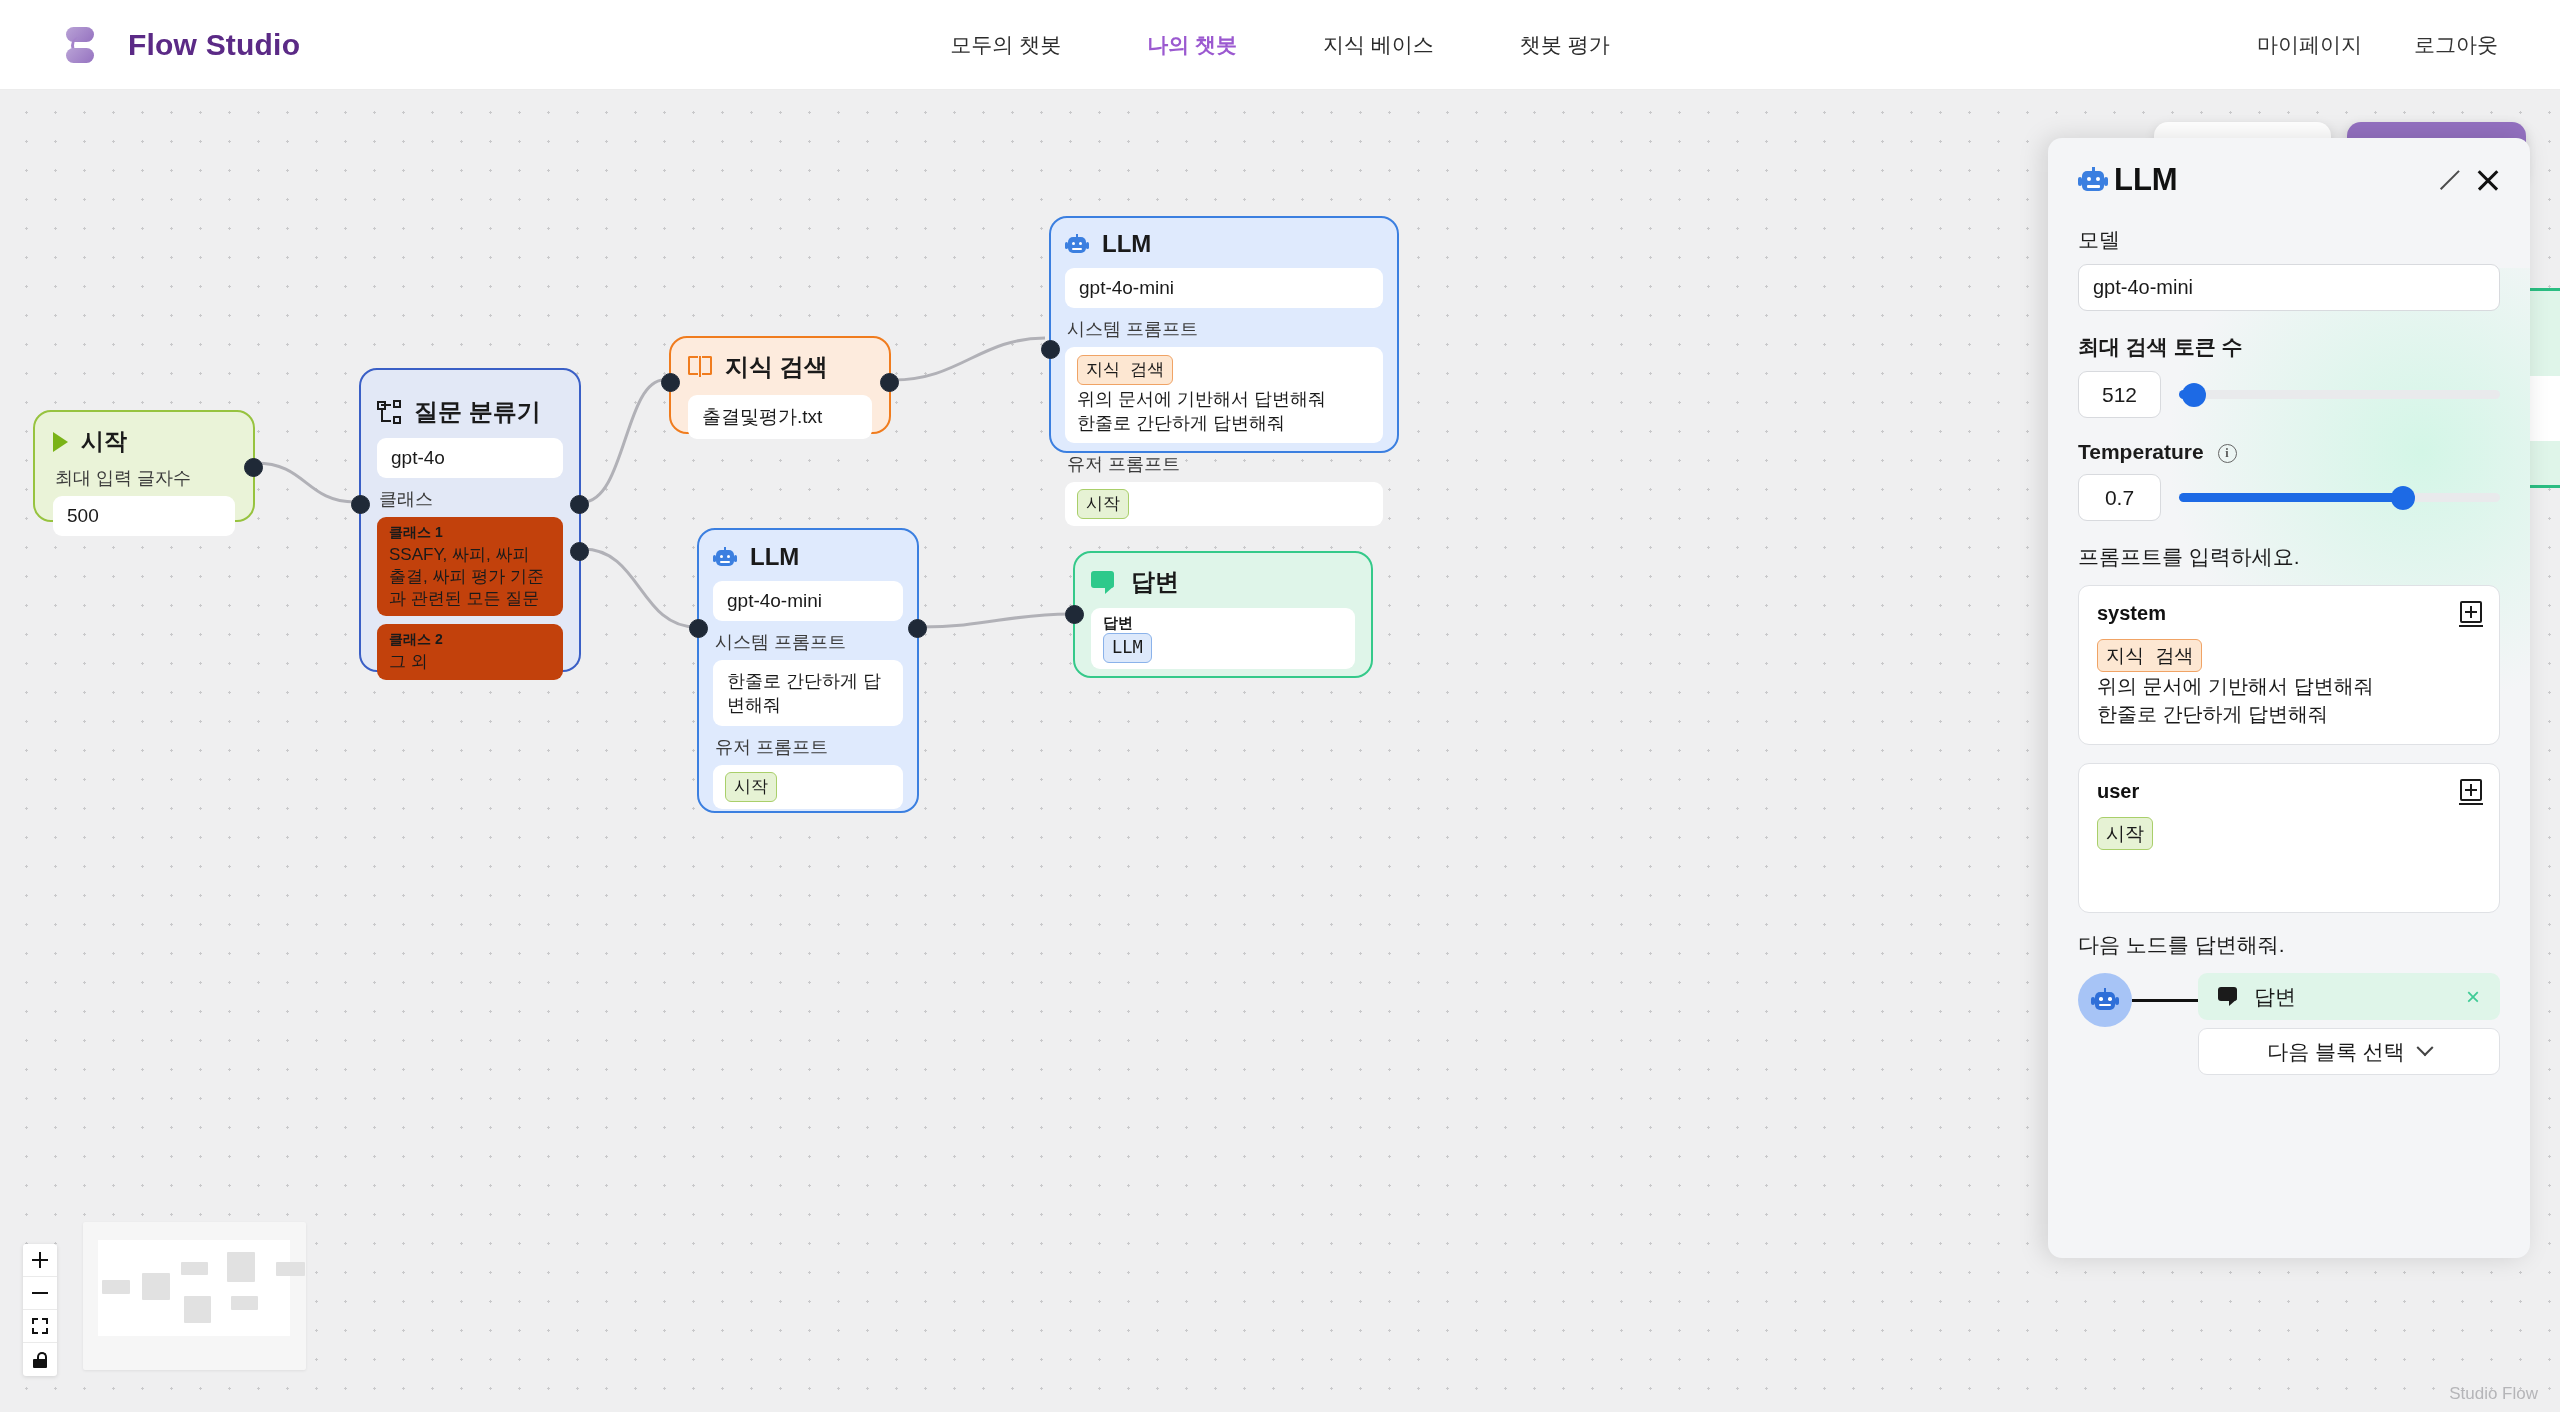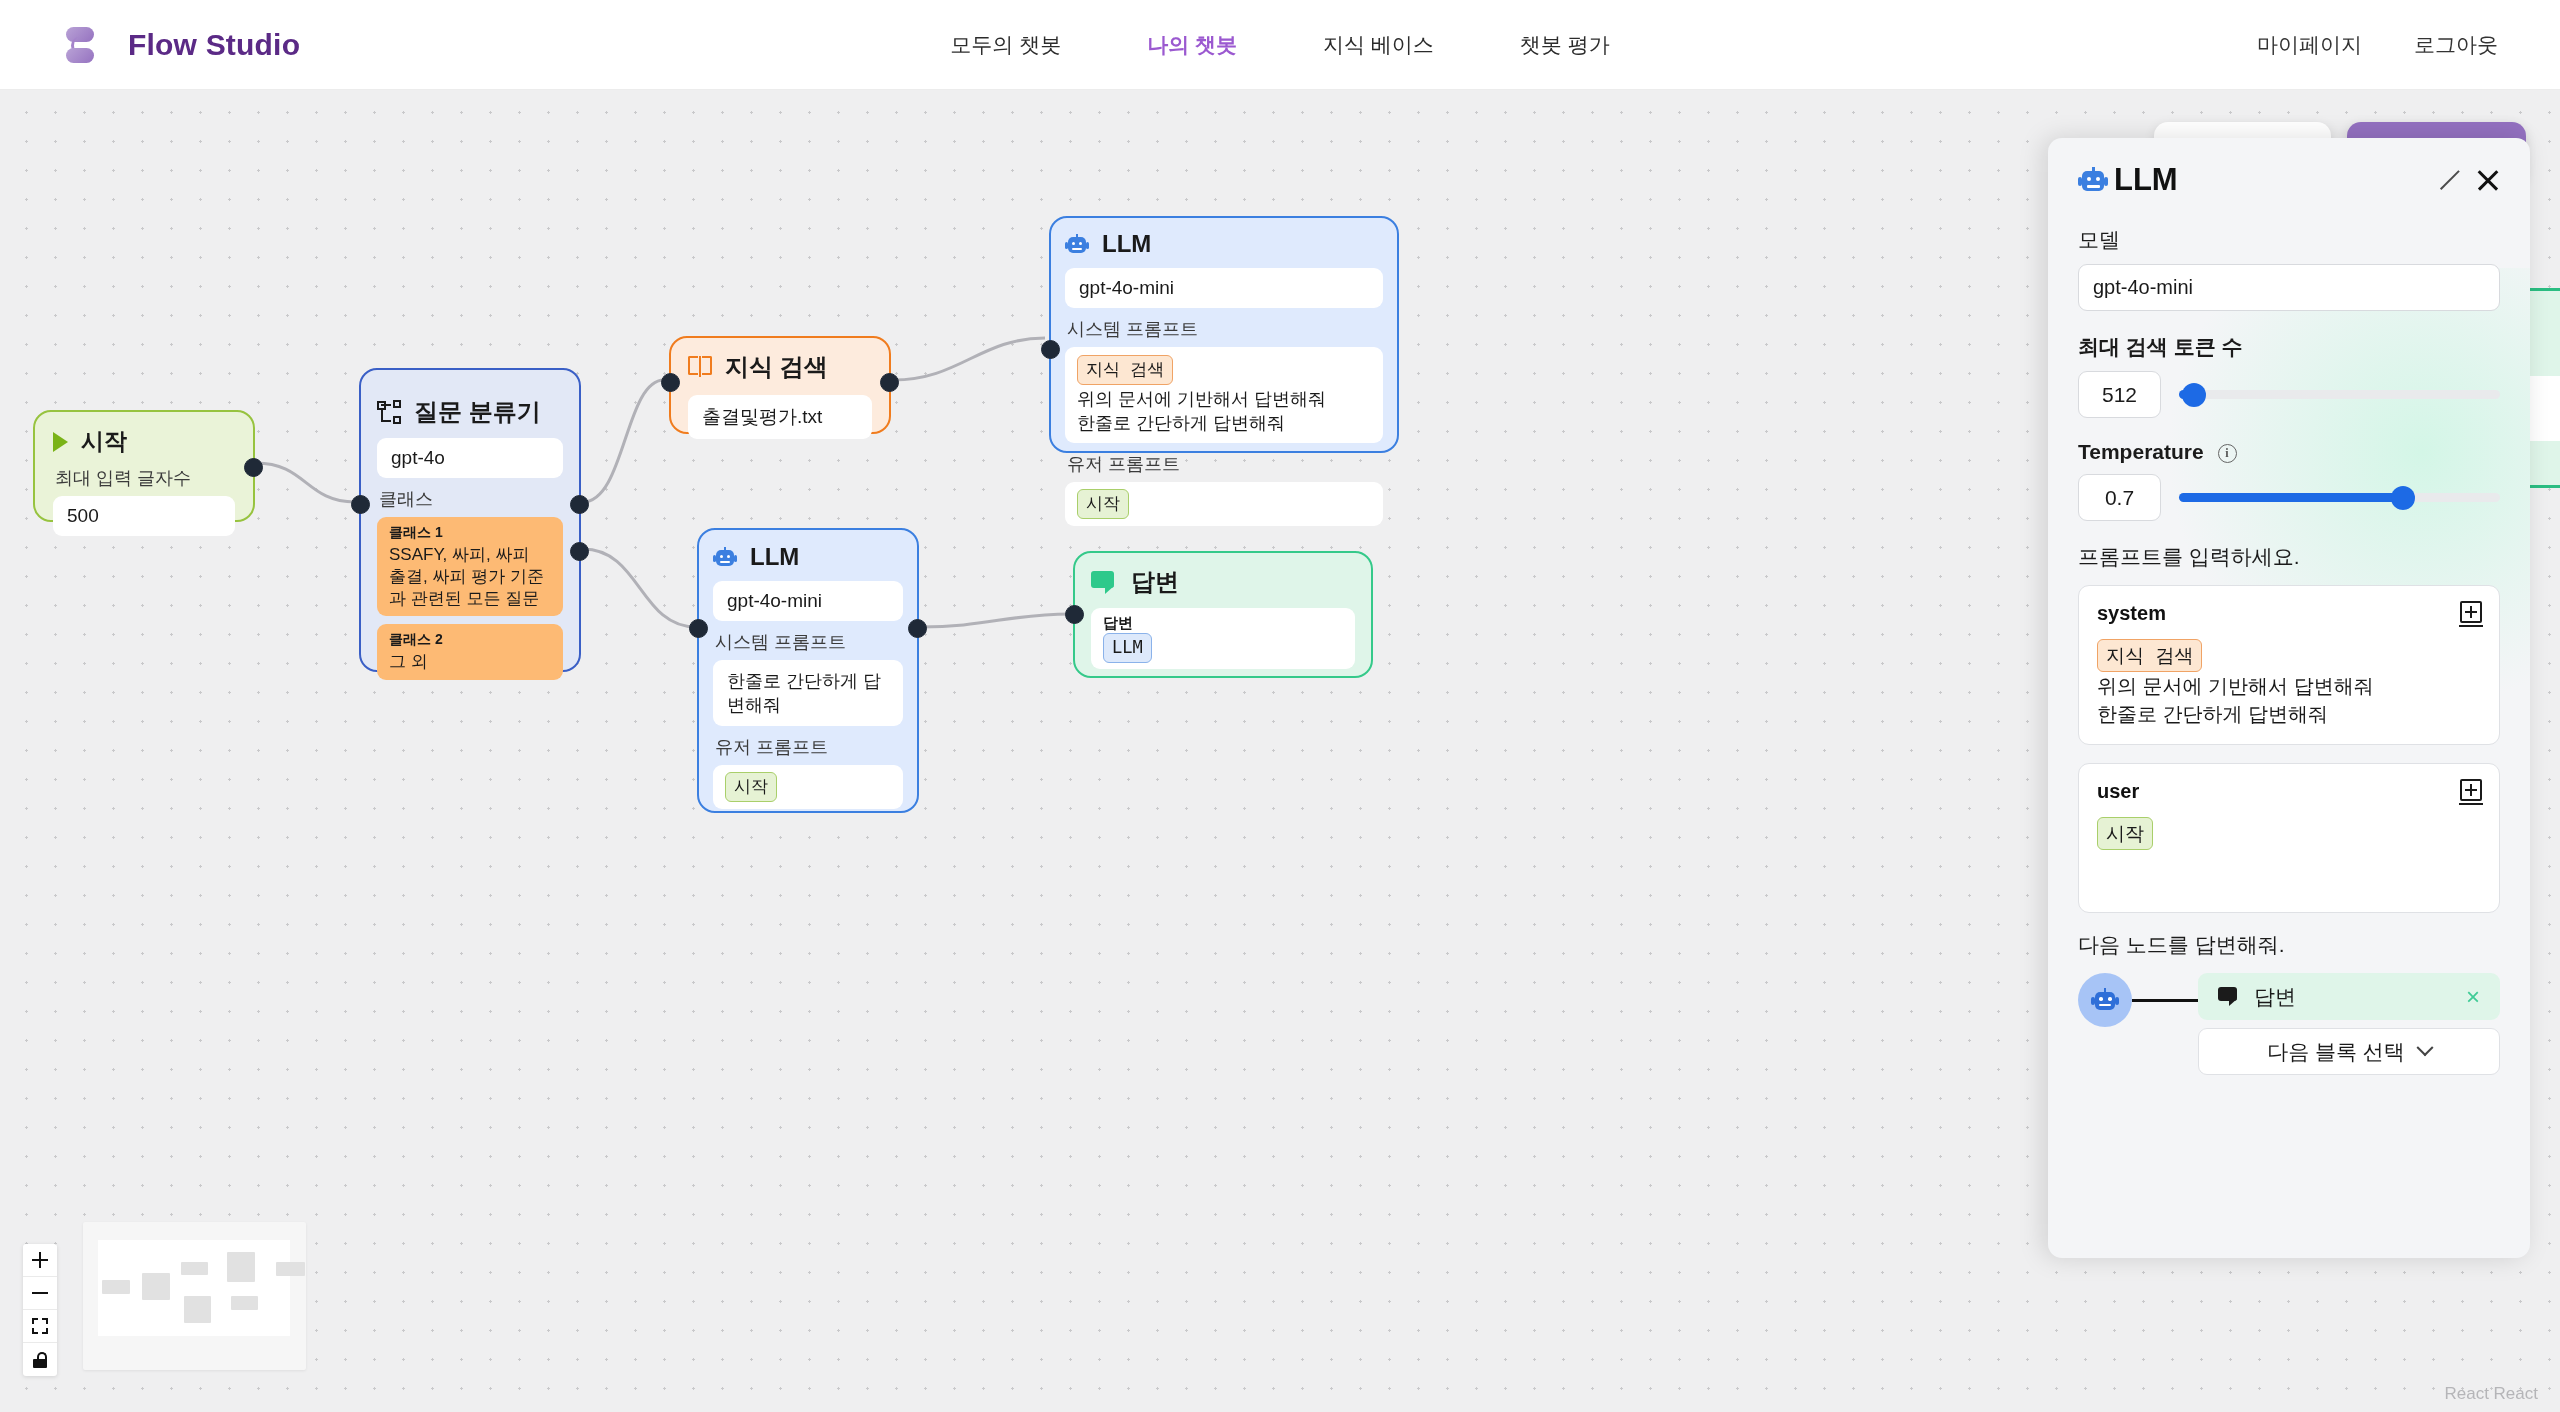--- a/index.html
+++ b/index.html
@@ -97,21 +97,21 @@
   }
   #node-start .inner { padding: 14px 18px; }
   #node-start .node-title { font-size: 23px; }
 
   
   #node-classifier {
     left: 359px; top: 278px; width: 222px; height: 304px;
     background: #e2e8f6; border: 2px solid #3a5fc6;
   }
   #node-classifier .inner { padding: 26px 16px; }
-  .cls-box { background:#fdba74; border-radius: 9px; padding: 7px 12px; margin-bottom: 8px; }
+  .cls-box { background:#c2410c; border-radius: 9px; padding: 7px 12px; margin-bottom: 8px; }
   .cls-box .cls-h { font-size: 14px; font-weight: 700; color: #1a1a1a; margin-bottom: 2px; }
   .cls-box .cls-v { font-size: 17px; color: #1a1a1a; line-height: 1.28; }
 
   
   #node-knowledge {
     left: 669px; top: 246px; width: 222px; height: 98px;
     background: #fdebdd; border: 2px solid #f07c1e;
   }
   #node-knowledge .inner { padding: 13px 17px; }
   #node-knowledge .node-title { color: #1a1a1a; }
@@ -508,21 +508,21 @@
       <div class="mm-node" style="left:4px;  top:40px; width:28px; height:14px;"></div>
       <div class="mm-node" style="left:44px; top:33px; width:28px; height:27px;"></div>
       <div class="mm-node" style="left:83px; top:22px; width:27px; height:13px;"></div>
       <div class="mm-node" style="left:86px; top:56px; width:27px; height:27px;"></div>
       <div class="mm-node" style="left:129px;top:12px; width:28px; height:30px;"></div>
       <div class="mm-node" style="left:133px;top:56px; width:27px; height:14px;"></div>
       <div class="mm-node" style="left:178px;top:22px; width:29px; height:14px;"></div>
     </div>
   </div>
 
-  <div class="rf-attr">React React</div>
+  <div class="rf-attr">Studio Flow</div>
 </div>
 
 <div class="panel">
   <div class="panel-glow"></div>
   <div class="panel-inner">
 
     <div class="panel-head">
       <div class="panel-title">
         <span class="robot" style="width:30px;height:26px;color:#3b7fe0;">
           <i class="ant" style="left:14px;top:0;width:2.5px;height:5px;"></i>

